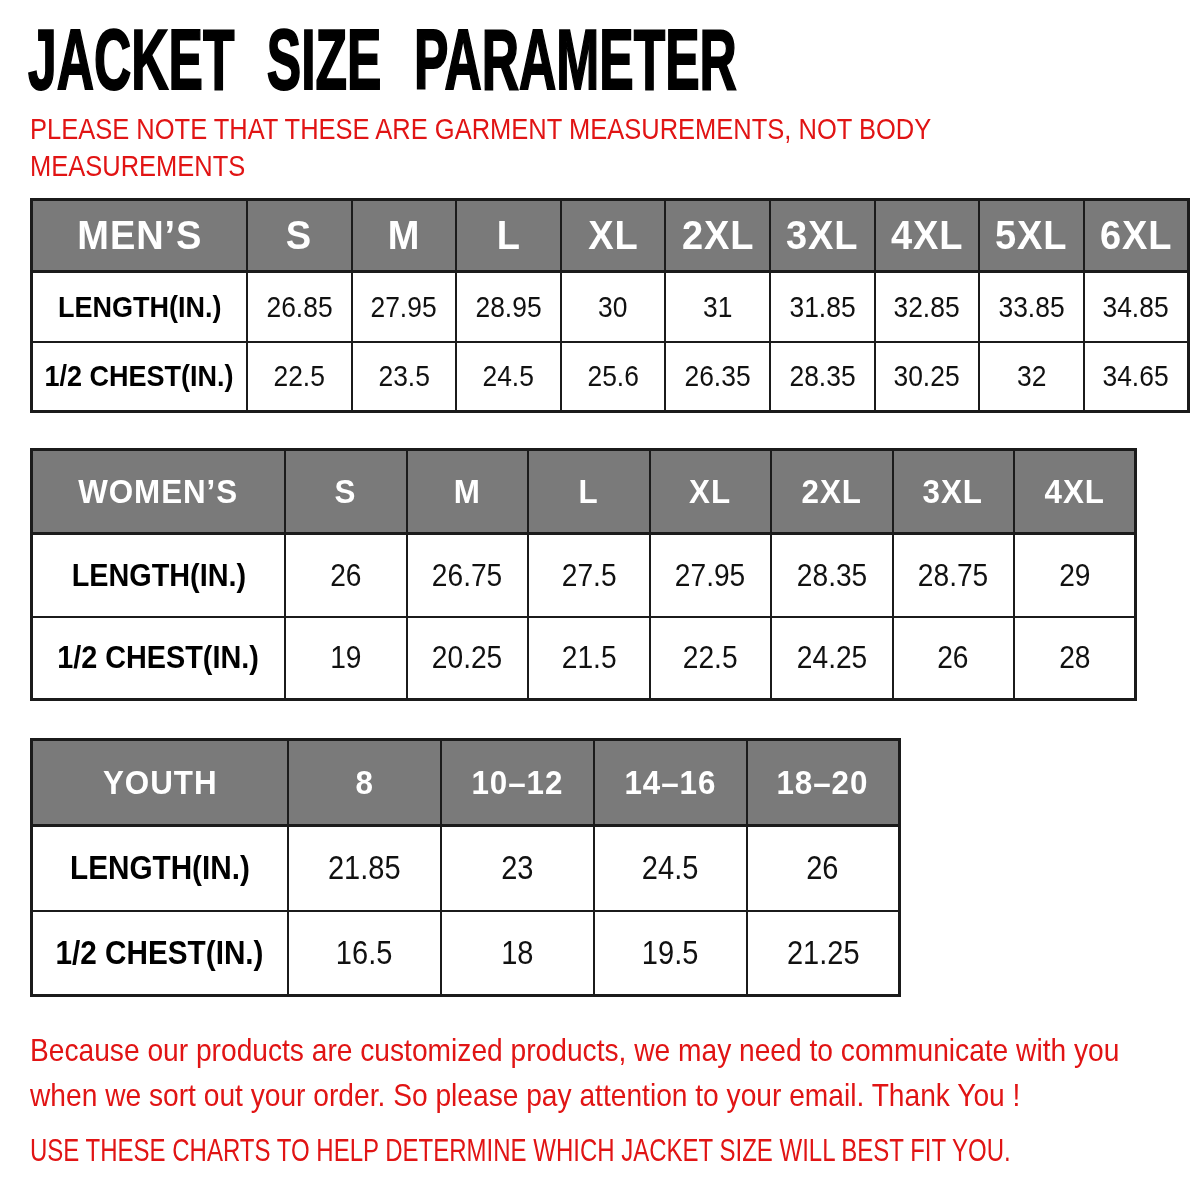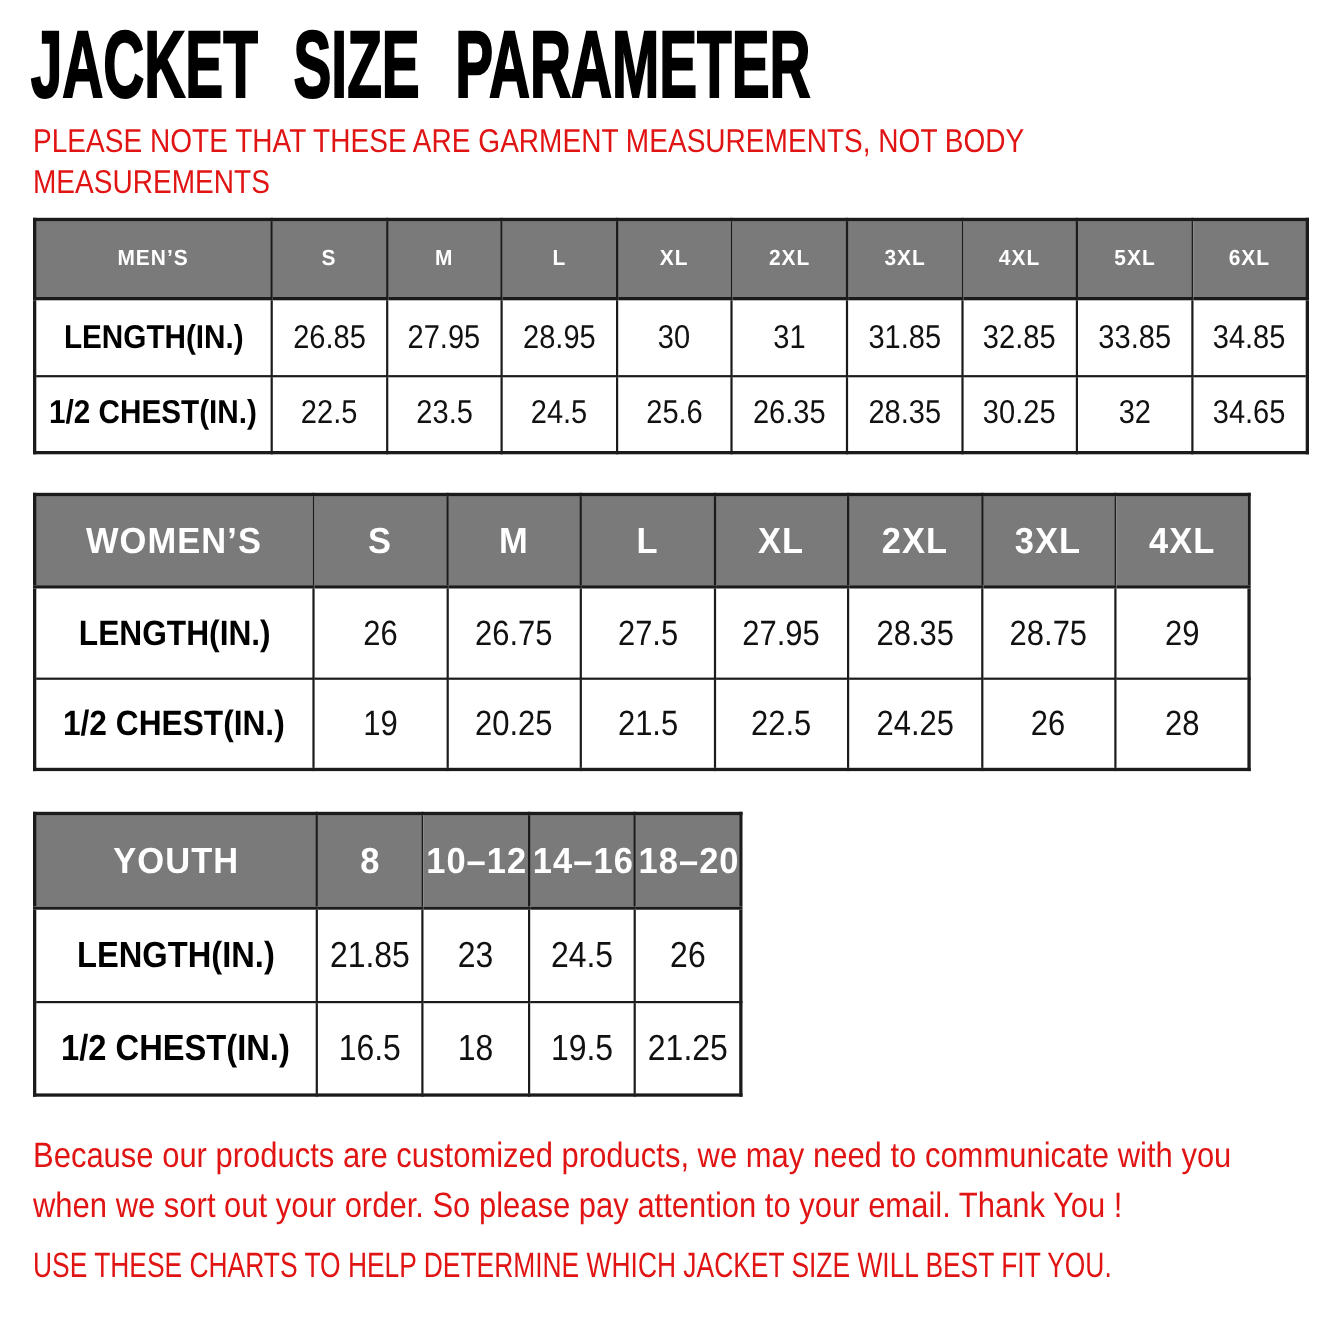--- a/index.html
+++ b/index.html
@@ -53,32 +53,32 @@
     background: var(--header_gray, #7a7a7a);
     color: var(--header_text, #fff);
     font-weight: bold;
     border-bottom-width: 3px;
   }
   .htxt { display: inline-block; transform: scaleX(0.95); white-space: nowrap; letter-spacing: 1px; }
   .ctxt { display: inline-block; transform: scaleX(0.88); white-space: nowrap; color: #111; }
   .ltxt { display: inline-block; transform: scaleX(0.90); white-space: nowrap; font-weight: bold; color: #000; }
 
   .t-mens   { width: 1160px; font-size: 30px; }
-  .t-mens   th { font-size: 20px; }
+  .t-mens   th { font-size: 40px; }
   .t-mens   th:first-child { width: 213px; }
   .t-mens   tr { height: 70px; }
   .t-mens   tr:first-child { height: 72px; }
 
   .t-womens { width: 1107px; font-size: 32px; }
   .t-womens th { font-size: 33px; }
   .t-womens th:first-child { width: 251px; }
   .t-womens tr { height: 83px; }
   .t-womens tr:first-child { height: 84px; }
 
-  .t-youth  { width: 645px; font-size: 33px; }
+  .t-youth  { width: 871px; font-size: 33px; }
   .t-youth  th { font-size: 33px; }
   .t-youth  th:first-child { width: 254px; }
   .t-youth  tr { height: 85px; }
   .t-youth  tr:first-child { height: 86px; }
 
   
   #note1 {
     position: absolute; left: 30px; top: 1028px;
     color: var(--red, #e11414);
     font-size: 32px; line-height: 45px;

